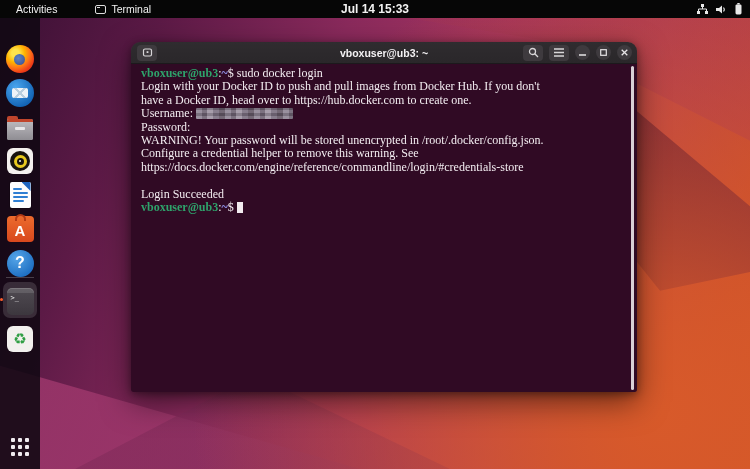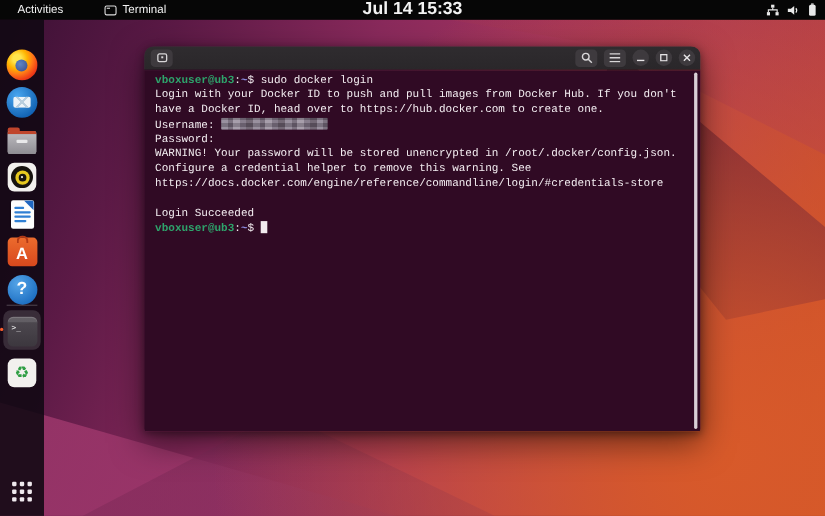--- a/index.html
+++ b/index.html
@@ -22,21 +22,21 @@
   .f5 { background:radial-gradient(circle at 88% 88%, #d85a2a 0%, rgba(216,90,42,0) 60%); }
 
   
   .topbar { position:absolute; left:0; top:0; width:750px; height:18px; background:#060606;
             display:flex; align-items:center; color:#f2f2f2; font-size:10.5px; z-index:50; }
   .tb-activities { padding:0 16px; height:100%; display:flex; align-items:center; }
   .tb-app { display:flex; align-items:center; gap:5px; margin-left:22px; }
   .tb-app-icon { width:11px; height:9px; border:1px solid #ddd; border-radius:2px; position:relative; }
   .tb-app-icon:before { content:""; position:absolute; left:1px; top:1px; width:3px; height:1px; background:#ddd; }
   .tb-clock { position:absolute; left:50%; transform:translateX(-50%); top:0; height:18px;
-              display:flex; align-items:center; font-weight:bold; font-size:16px; }
+              display:flex; align-items:center; font-weight:bold; font-size:12px; }
   .tb-status { position:absolute; right:8px; top:0; height:18px; display:flex; align-items:center; gap:8px; }
   .tb-status svg { display:block; }
 
   
   .dock { position:absolute; left:0; top:18px; width:40px; height:451px;
           background:rgba(16,8,18,.88); z-index:40; }
   .dock-item { position:absolute; left:5px; width:30px; height:30px; display:flex;
                align-items:center; justify-content:center; }
   .ico-ff { width:28px; height:28px; border-radius:50%;
     background:radial-gradient(circle at 34% 30%, #ffe54d 0 14%, #ffb400 34%, #ff7a17 52%, #ef3d18 72%, #b81b0e 100%); }
@@ -99,21 +99,21 @@
   .hb-btn { width:20px; height:16px; border-radius:4px; background:#3e3a3e; display:flex; align-items:center;
             justify-content:center; color:#dcdadc; }
   .newtab { margin-left:6px; }
   .hb-right { position:absolute; right:5px; display:flex; align-items:center; gap:6px; }
   .wc { width:15px; height:15px; border-radius:50%; background:#3e3a3e; display:flex; align-items:center;
         justify-content:center; color:#e6e4e6; font-size:9px; line-height:1; }
   .wc svg { display:block; }
 
   .tbody { position:relative; width:100%; height:328px; background:#300a24; }
   .tcontent { position:absolute; left:10px; top:3px; right:12px; bottom:0;
-      font-family:Liberation Mono, monospace; font-size:10px; line-height:13.4px;
+      font-family:Liberation Serif, serif; font-size:12px; line-height:13.4px;
       color:#f3edf1; white-space:pre; }
   .t-line { height:13.4px; }
   .p-green { color:#2ea36b; font-weight:bold; }
   .p-blue { color:#8f8fe4; font-weight:bold; }
   .redact { display:inline-block; width:97px; height:11px; vertical-align:-2px; border-radius:1px;
       background:
         repeating-linear-gradient(0deg, rgba(255,255,255,.10) 0 3px, rgba(0,0,0,.14) 3px 6px),
         repeating-linear-gradient(90deg, #8e8494 0 6px, #6d6272 6px 11px, #9d93a2 11px 17px, #7a6f80 17px 23px, #645867 23px 29px); }
   .cursor { display:inline-block; width:6px; height:11px; background:#f2ebef; vertical-align:-2px; }
   .scrollbar { position:absolute; right:3px; top:2px; bottom:2px; width:3px; background:#d9d0d6; border-radius:2px; }
@@ -220,20 +220,21 @@
       <i></i>
       <i></i>
       <i></i>
       <i></i>
       <i></i>
   </div>
 </div>
 
 <div class="window">
   <div class="titlebar">
+    <div class="wtitle">vboxuser@ub3: ~</div>
     <div class="hb-btn newtab">
       <svg width="11" height="11" viewBox="0 0 11 11">
         <rect x="1.5" y="2" width="8" height="7" rx="1.5" fill="none" stroke="#d8d6d8" stroke-width="1.2"></rect>
         <rect x="4.6" y="4.2" width="1.8" height="1.8" fill="#d8d6d8"></rect>
       </svg>
     </div>
     <div class="hb-right">
       <div class="hb-btn">
         <svg width="11" height="11" viewBox="0 0 11 11">
           <circle cx="4.5" cy="4.5" r="3" fill="none" stroke="#d8d6d8" stroke-width="1.3"></circle>

